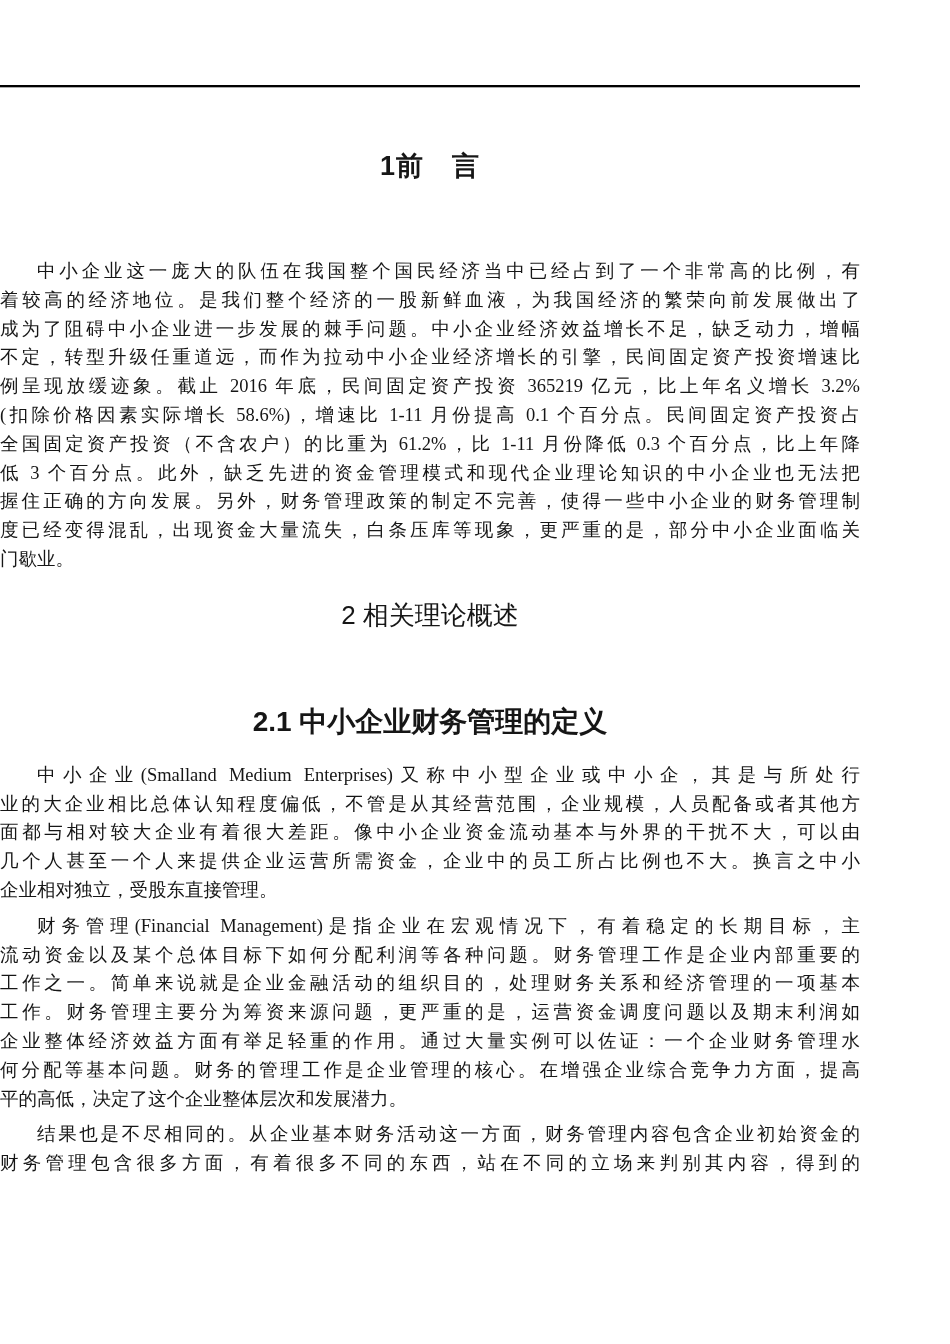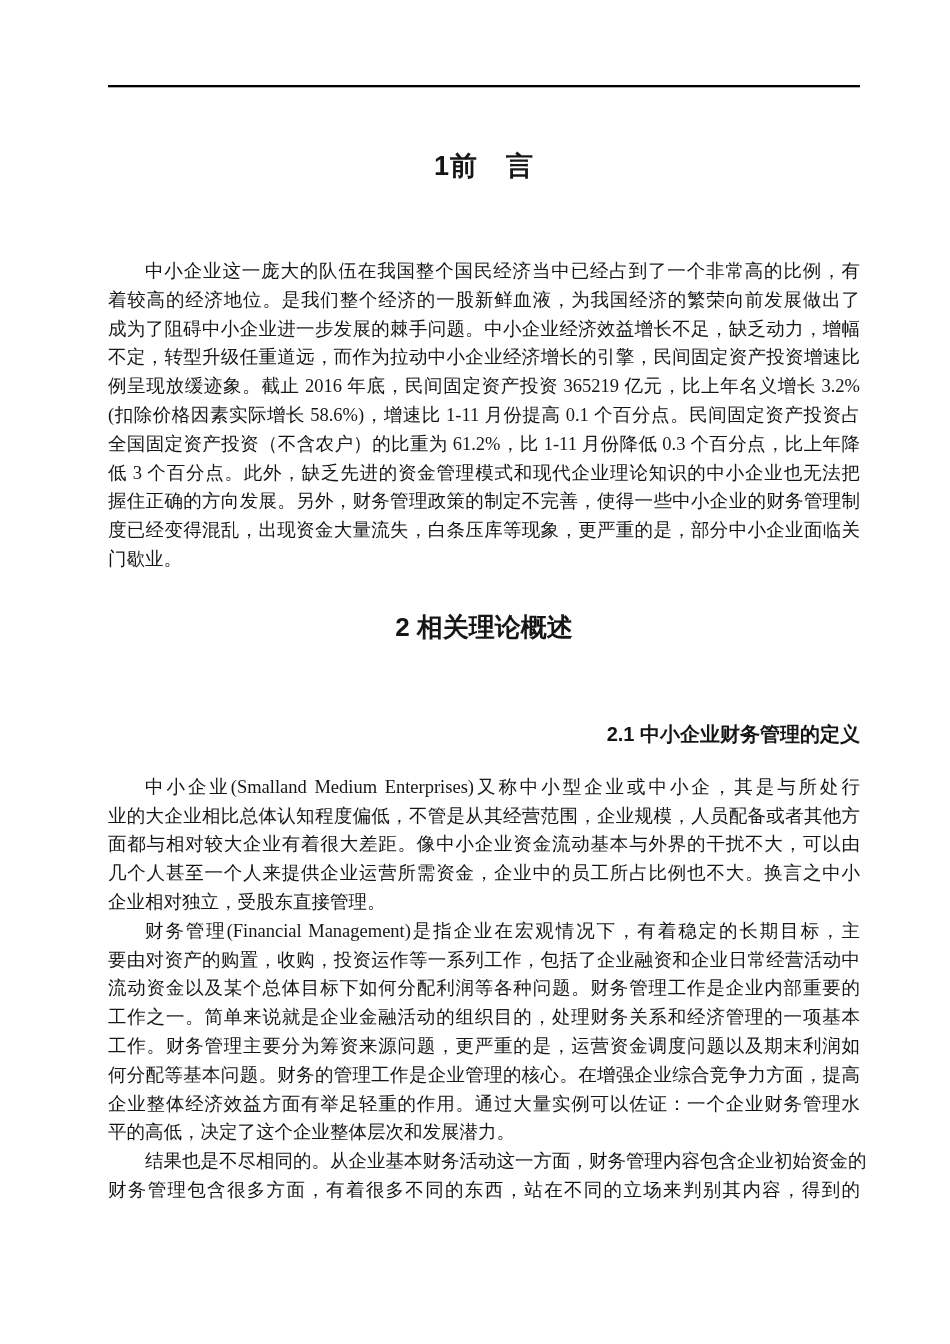--- a/index.html
+++ b/index.html
@@ -6,69 +6,68 @@
   .page {
     position: relative;
     width: 950px;
     height: 1344px;
     margin: 0 auto;
     background: #ffffff;
     overflow: hidden;
     color: #161616;
   }
   .content {
-    padding-left: 108px;
     padding-right: 90px;
   }
   .header-rule {
     margin-top: 85px;
     height: 2px;
     background: #000000;
     border-bottom: 1px solid #ababab;
   }
   .doc-title {
     margin-top: 62px;
     text-align: center;
     font-family: "Liberation Sans", "DejaVu Sans", sans-serif;
     font-weight: bold;
     font-size: 27px;
     line-height: 32px;
     letter-spacing: 1px;
   }
   .section-title {
-    margin-top: 36px;
+    margin-top: 24px;
     text-align: center;
     font-family: "Liberation Sans", "DejaVu Sans", sans-serif;
-    font-weight: bold;
+    font-weight: normal;
     font-size: 26px;
     line-height: 34px;
   }
   .sub-heading {
     margin-top: 75px;
-    text-align: right;
+    text-align: center;
     font-family: "Liberation Sans", "DejaVu Sans", sans-serif;
     font-weight: bold;
-    font-size: 20px;
+    font-size: 28px;
     line-height: 30px;
   }
   .para {
     font-family: "Liberation Serif", "DejaVu Serif", serif;
     font-size: 18.5px;
     line-height: 28.8px;
   }
   .para-intro { margin-top: 75px; }
   .para-sme   { margin-top: 24px; }
   .line {
     text-align: justify;
     text-align-last: justify;
     white-space: nowrap;
   }
   .line.last { text-align-last: left; }
   .para.cont .line.last { text-align-last: justify; }
-  .para .line:first-child { text-indent: 2em; }
+  .para .line:first-child { text-indent: 2em; margin-top: 7px; }
 </style>
 </head>
 <body>
 
 <div class="page">
   <div class="content">
 
     <div class="header-rule"></div>
 
     <h1 class="doc-title">1前　言</h1>
@@ -94,26 +93,25 @@
     <div class="para para-sme">
         <div class="line">中小企业(Smalland Medium Enterprises)又称中小型企业或中小企，其是与所处行</div>
         <div class="line">业的大企业相比总体认知程度偏低，不管是从其经营范围，企业规模，人员配备或者其他方</div>
         <div class="line">面都与相对较大企业有着很大差距。像中小企业资金流动基本与外界的干扰不大，可以由</div>
         <div class="line">几个人甚至一个人来提供企业运营所需资金，企业中的员工所占比例也不大。换言之中小</div>
         <div class="line last">企业相对独立，受股东直接管理。</div>
       </div>
 
     <div class="para">
         <div class="line">财务管理(Financial Management)是指企业在宏观情况下，有着稳定的长期目标，主</div>
-        <div class="line">要由对资产的购置，收购，投资运作等一系列工作，包括了企业融资和企业日常经营活动中</div>
         <div class="line">流动资金以及某个总体目标下如何分配利润等各种问题。财务管理工作是企业内部重要的</div>
         <div class="line">工作之一。简单来说就是企业金融活动的组织目的，处理财务关系和经济管理的一项基本</div>
         <div class="line">工作。财务管理主要分为筹资来源问题，更严重的是，运营资金调度问题以及期末利润如</div>
+        <div class="line">企业整体经济效益方面有举足轻重的作用。通过大量实例可以佐证：一个企业财务管理水</div>
         <div class="line">何分配等基本问题。财务的管理工作是企业管理的核心。在增强企业综合竞争力方面，提高</div>
-        <div class="line">企业整体经济效益方面有举足轻重的作用。通过大量实例可以佐证：一个企业财务管理水</div>
         <div class="line last">平的高低，决定了这个企业整体层次和发展潜力。</div>
       </div>
 
     <div class="para cont">
         <div class="line last">结果也是不尽相同的。从企业基本财务活动这一方面，财务管理内容包含企业初始资金的</div>
         <div class="line">财务管理包含很多方面，有着很多不同的东西，站在不同的立场来判别其内容，得到的</div>
       </div>
 
   </div>
 </div>

